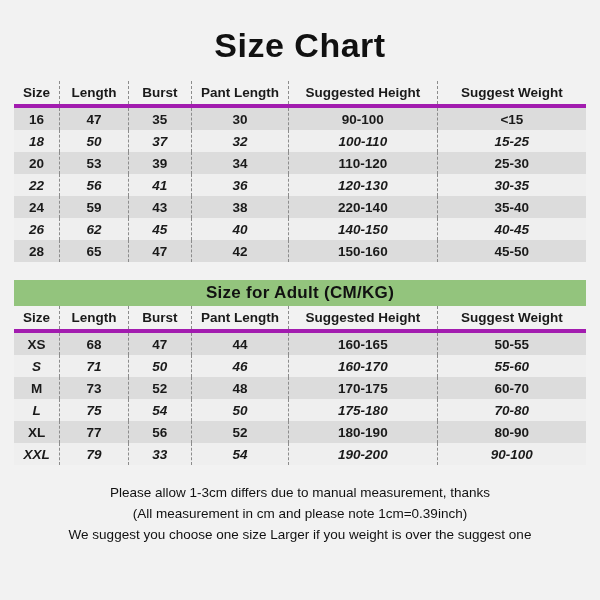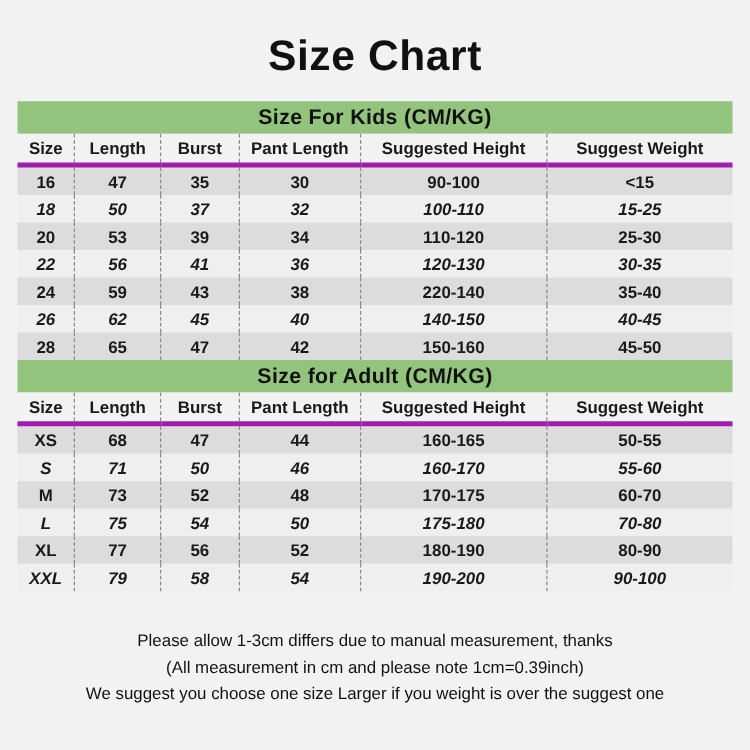--- a/index.html
+++ b/index.html
@@ -68,21 +68,21 @@
   .col-size { width: 8%; }
   .col-length { width: 12%; }
   .col-burst { width: 11%; }
   .col-pant { width: 17%; }
   .col-height { width: 26%; }
   .col-weight { width: 26%; }
   .spacer {
     height: 18px;
   }
   .notes {
-    margin-top: 30px;
+    margin-top: 18px;
     text-align: center;
     font-size: 13.5px;
     line-height: 1.55;
     color: #111;
   }
   .notes div {
     white-space: nowrap;
   }
 </style>
 </head>
@@ -95,23 +95,20 @@
   <table class="chart">
     <colgroup>
       <col class="col-size">
         <col class="col-length">
         <col class="col-burst">
       <col class="col-pant">
         <col class="col-height">
         <col class="col-weight">
     </colgroup>
     <tbody>
-      <tr>
-        <td class="band" colspan="6">Size For Kids  (CM/KG)</td>
-      </tr>
       <tr class="head-row">
         <td class="vline">Size</td>
         <td class="vline">Length</td>
         <td class="vline">Burst</td>
         <td class="vline">Pant Length</td>
         <td class="vline">Suggested Height</td>
         <td>Suggest Weight</td>
       </tr>
       <tr class="data-row row-a">
         <td class="vline">16</td>
@@ -231,21 +228,21 @@
         <td class="vline">XL</td>
         <td class="vline">77</td>
         <td class="vline">56</td>
         <td class="vline">52</td>
         <td class="vline">180-190</td>
         <td>80-90</td>
       </tr>
       <tr class="data-row row-b">
         <td class="vline">XXL</td>
         <td class="vline">79</td>
-        <td class="vline">58</td>
+        <td class="vline">33</td>
         <td class="vline">54</td>
         <td class="vline">190-200</td>
         <td>90-100</td>
       </tr>
     </tbody>
   </table>
 
   <div class="notes">
     <div>Please allow 1-3cm differs due to manual measurement, thanks</div>
     <div>(All measurement in cm and please note 1cm=0.39inch)</div>

